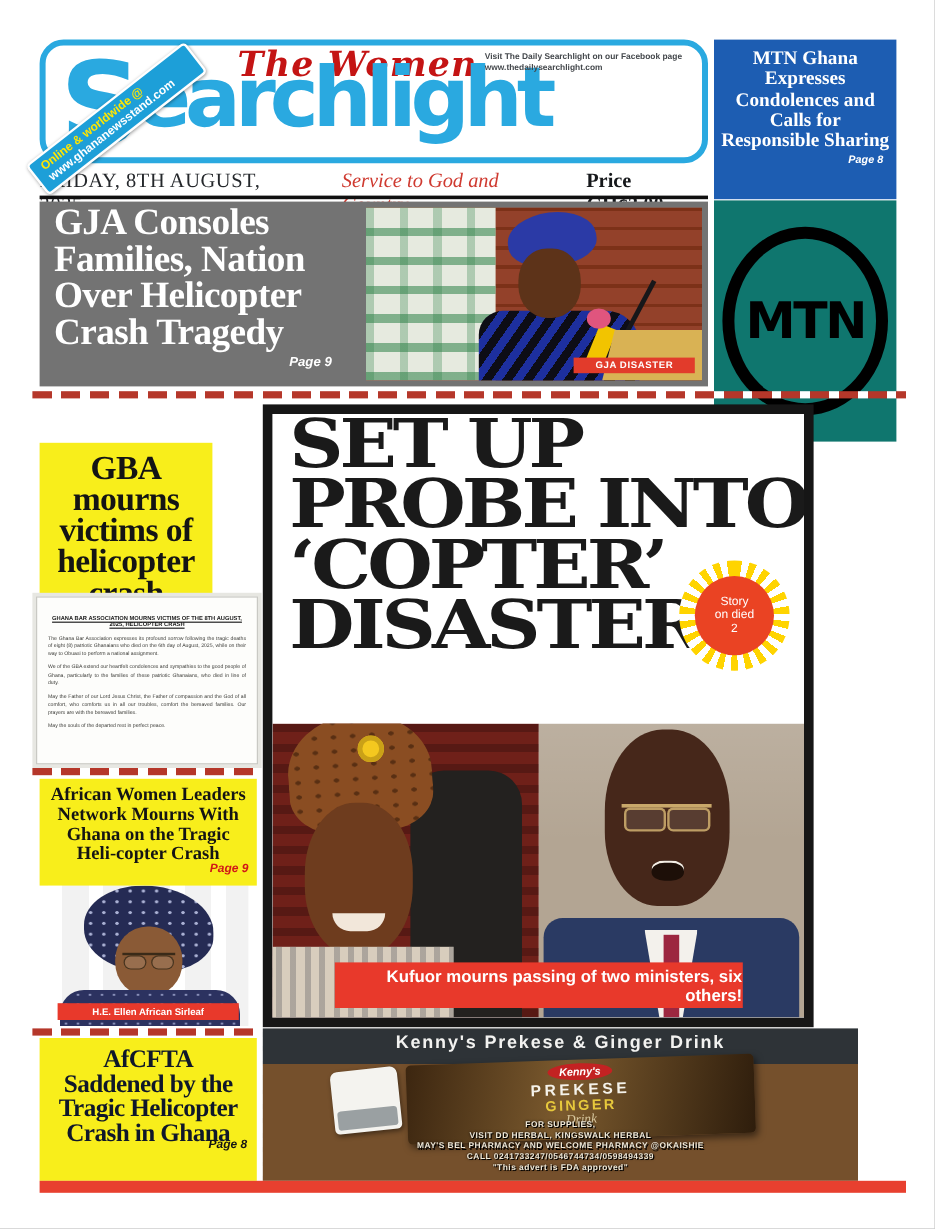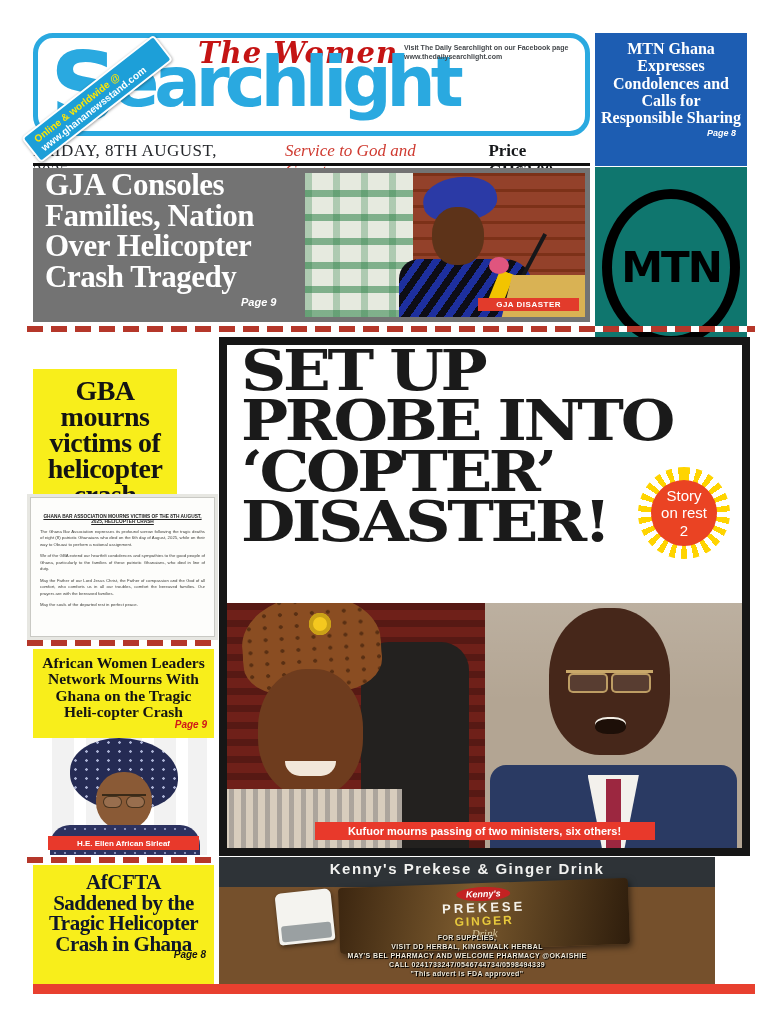--- a/index.html
+++ b/index.html
@@ -107,32 +107,32 @@
     font-size:8px; font-weight:bold; text-align:center; padding:2.5px 0; }
 
   .afcfta-box { position:absolute; left:33px; top:865px; width:181px; height:119px; background:#f8ee1b; text-align:center; }
   .afcfta-box .hl { font-family:"Liberation Serif", serif; font-weight:bold; color:#0f172a;
     font-size:21px; line-height:.98; padding:7px 10px 0; letter-spacing:-.5px; }
   .afcfta-box .pgref { position:absolute; right:8px; bottom:24px; }
 
   .bottom-red-bar { position:absolute; left:33px; top:984px; width:722px; height:10px; background:#e8402f; }
 
   
-  .main-box { position:absolute; left:219px; top:337px; width:531px; height:519px; background:#161616; }
+  .main-box { position:absolute; left:219px; top:337px; width:459px; height:519px; background:#161616; }
   .main-inner { position:absolute; left:8px; top:8px; right:8px; bottom:8px; background:#fff; overflow:hidden; }
   .main-headline { position:absolute; left:14px; top:0; transform:scaleX(1.12); transform-origin:left top; }
   .main-headline div { font-family:"DejaVu Serif", serif; font-weight:bold; color:#1a1a1a;
     font-size:56px; line-height:.9; letter-spacing:-3px; white-space:nowrap; }
   .main-subhead { position:absolute; left:42px; top:214px; font-family:"Liberation Sans", sans-serif;
     font-weight:bold; font-style:italic; font-size:24px; color:#1c1c1c; }
   .starburst { position:absolute; right:12px; top:122px; width:92px; height:92px; border-radius:50%;
     background:repeating-conic-gradient(#ffd400 0deg 8deg, #ffffff 8deg 16deg); }
   .starburst-core { position:absolute; left:13px; top:13px; width:66px; height:66px; background:#ea4323;
     border-radius:50%; display:flex; flex-direction:column; align-items:center; justify-content:center; }
-  .starburst-core div { color:#fff; font-size:15px; line-height:1.15; }
+  .starburst-core div { color:#fff; font-size:10px; line-height:1.15; }
 
   .main-photo { position:absolute; left:0; right:0; top:258px; bottom:0; overflow:hidden; }
   .mp-left { position:absolute; left:0; top:0; width:50%; height:100%; background:#6f2019;
     background-image:repeating-linear-gradient(0deg, rgba(0,0,0,.22) 0 7px, transparent 7px 17px); }
   .mp-chair { position:absolute; left:52%; top:16%; width:42%; height:84%; background:#23211f; border-radius:28px 28px 0 0; }
   .mp-cap { position:absolute; left:6%; top:-8px; width:54%; height:40%; background:#8a4d22;
     border-radius:50% 50% 32% 32%; transform:rotate(-4deg);
     background-image:radial-gradient(rgba(40,18,4,.5) 2px, transparent 2.6px); background-size:16px 12px; }
   .mp-badge { position:absolute; left:32%; top:4%; width:22px; height:22px; background:#f4c81f; border-radius:50%;
     box-shadow:inset 0 0 0 4px #caa117; }
@@ -148,21 +148,21 @@
   .mp-glasses2:before, .mp-glasses2:after { content:""; position:absolute; top:0; width:42%; height:80%;
     border:2px solid rgba(201,168,106,.9); border-radius:5px; background:rgba(255,255,255,.10); }
   .mp-glasses2:before { left:2%; } .mp-glasses2:after { right:2%; }
   .mp-mouth2 { position:absolute; left:38%; top:74%; width:26%; height:12%; background:#1d0f08; border-radius:40%;
     box-shadow:inset 0 2px 0 #f5efe6; }
   .mp-suit { position:absolute; left:2%; bottom:0; width:96%; height:34%; background:#2a3a63; border-radius:16px 16px 0 0; }
   .mp-shirt { position:absolute; left:40%; bottom:0; width:20%; height:30%; background:#f3f1ec;
     clip-path:polygon(0 0, 100% 0, 72% 100%, 28% 100%); }
   .mp-tie { position:absolute; left:47%; bottom:0; width:6%; height:28%; background:#9c2740; }
   .mp-caption { position:absolute; left:50%; bottom:8px; transform:translateX(-50%); width:340px;
-    background:#e8392b; color:#fff; font-size:11px; font-weight:bold; text-align:center; padding:3px 0; }
+    background:#e8392b; color:#fff; font-size:14px; font-weight:bold; text-align:right; padding:3px 0; }
 
   
   .advert { position:absolute; left:219px; top:857px; width:496px; height:127px; overflow:hidden;
     background:linear-gradient(#2e3337 0 30px, #75502c 30px),
                repeating-linear-gradient(0deg, rgba(0,0,0,.12) 0 4px, transparent 4px 12px); }
   .ad-title { position:absolute; left:0; right:0; top:3px; text-align:center; color:#f2f2f0;
     font-weight:bold; font-size:15px; letter-spacing:1.5px; }
   .ad-box { position:absolute; left:120px; top:26px; width:290px; height:66px; border-radius:4px;
     transform:rotate(-2deg); text-align:center;
     background:linear-gradient(100deg,#3c2610,#7b5a2e 45%,#2e1d0c); box-shadow:2px 3px 6px rgba(0,0,0,.5); }
@@ -275,21 +275,21 @@
     <div class="main-inner">
       <div class="main-headline">
         <div>SET UP</div>
         <div>PROBE INTO</div>
         <div>‘COPTER’</div>
         <div>DISASTER!</div>
       </div>
       <div class="starburst">
         <div class="starburst-core">
           <div>Story</div>
-          <div>on rest</div>
+          <div>on died</div>
           <div>2</div>
         </div>
       </div>
 
       <div class="main-photo">
         <div class="mp-left">
           <div class="mp-chair"></div>
           <div class="mp-cap"></div>
           <div class="mp-badge"></div>
           <div class="mp-face1"></div>

